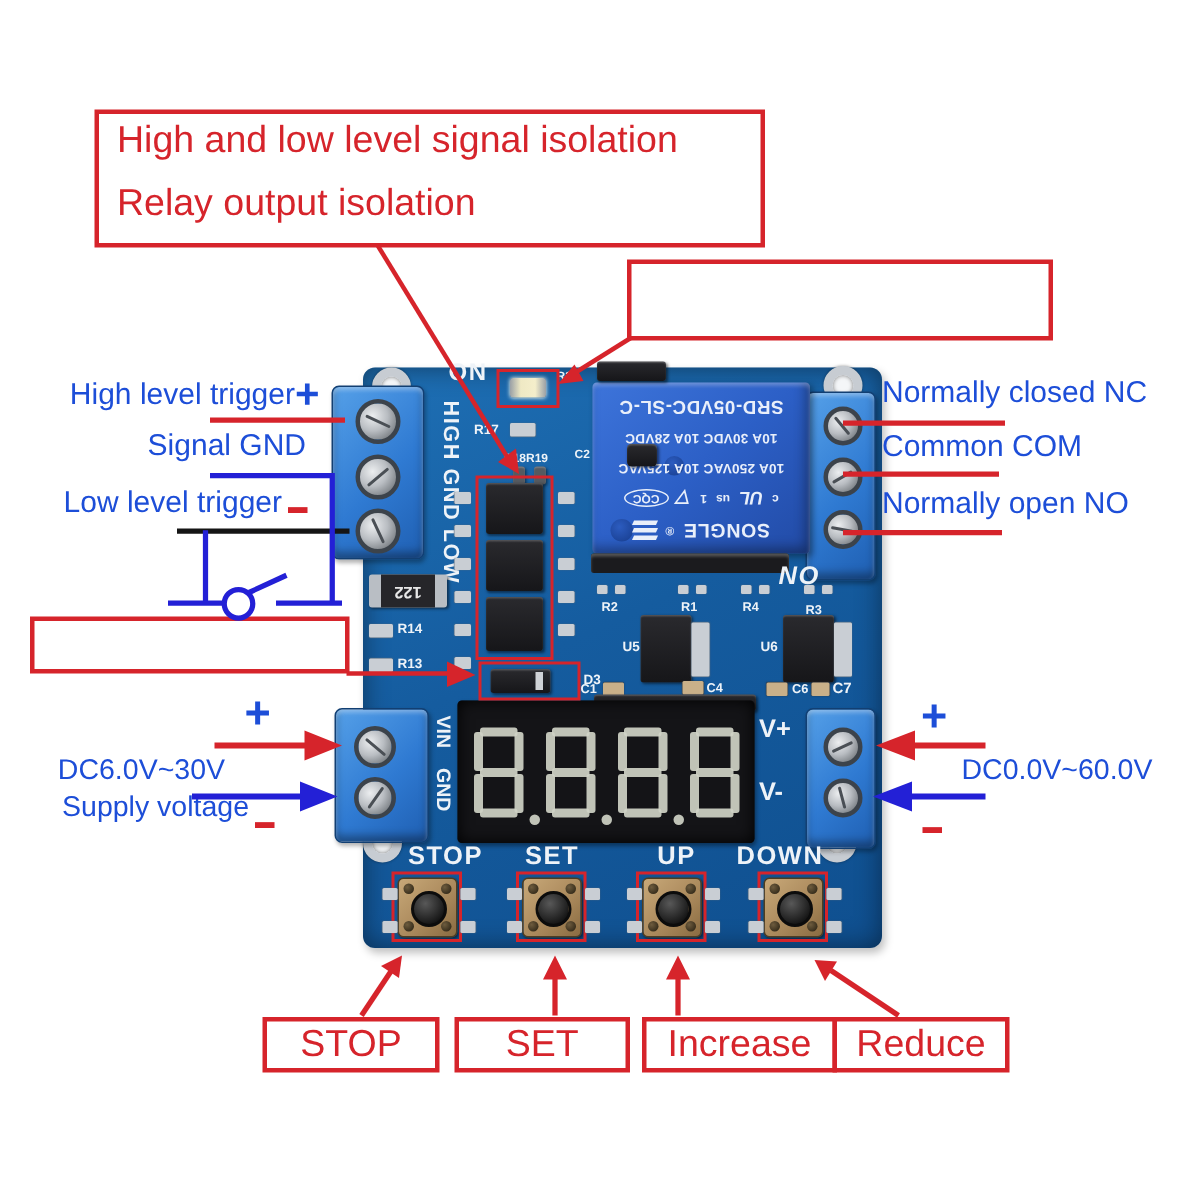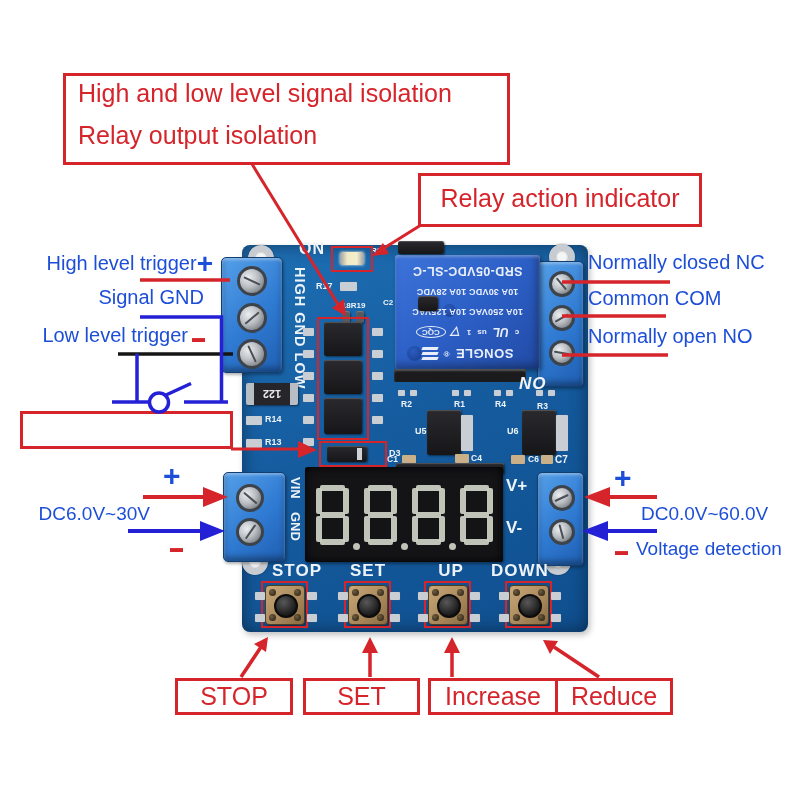--- a/index.html
+++ b/index.html
@@ -290,41 +290,40 @@
   <div class="thinbox" style="left:261px;top:581px;width:47px;height:47px;"></div>
   <div class="thinbox" style="left:344px;top:581px;width:47px;height:47px;"></div>
   <div class="thinbox" style="left:424px;top:581px;width:47px;height:47px;"></div>
   <div class="thinbox" style="left:505px;top:581px;width:47px;height:47px;"></div>
 
   <div class="redbox" style="left:63px;top:73px;width:447px;height:92px;"></div>
   <div class="callout-text" style="left:78px;top:121px;font-size:25px;">Relay output isolation</div>
   <div class="callout-text" style="left:78px;top:79px;font-size:25px;">High and low level signal isolation</div>
 
   <div class="redbox" style="left:418px;top:173px;width:284px;height:54px;"></div>
-  <div class="callout-text" style="left:418px;top:173px;width:284px;height:54px;font-size:25px;text-align:center;line-height:51px;">Relay action indicator</div>
 
   <div class="redbox" style="left:20px;top:411px;width:213px;height:38px;"></div>
 
   <div class="lbl rt" style="left:0;top:252px;width:213px;"><span>High level trigger</span><span class="plus">+</span></div>
   <div class="lbl rt" style="left:0;top:286px;width:204px;">Signal GND</div>
   <div class="lbl rt" style="left:0;top:324px;width:188px;">Low level trigger</div>
   <div class="mark" style="left:192px;top:333px;">▬</div>
 
   <div class="lbl" style="left:588px;top:251px;">Normally closed NC</div>
   <div class="lbl" style="left:588px;top:287px;">Common COM</div>
   <div class="lbl" style="left:588px;top:325px;">Normally open NO</div>
 
   <div class="lbl" style="left:163px;top:459px;font-size:30px;font-weight:bold;">+</div>
   <div class="lbl rt" style="left:0;top:503px;width:150px;font-size:19px;">DC6.0V~30V</div>
+  <div class="lbl rt" style="left:0;top:528px;width:166px;font-size:19px;">Supply voltage</div>
   <div class="mark" style="left:170px;top:543px;">▬</div>
 
   <div class="lbl" style="left:614px;top:461px;font-size:30px;font-weight:bold;">+</div>
   <div class="lbl" style="left:641px;top:503px;font-size:19px;">DC0.0V~60.0V</div>
   <div class="mark" style="left:615px;top:546px;">▬</div>
-  <div class="lbl" style="left:636px;top:538px;font-size:19px;">Voltage detection</div>
 
   <div class="btnlbl" style="left:175px;top:678px;width:118px;height:37px;">STOP</div>
   <div class="btnlbl" style="left:303px;top:678px;width:117px;height:37px;">SET</div>
   <div class="btnlbl" style="left:428px;top:678px;width:130px;height:37px;">Increase</div>
   <div class="btnlbl" style="left:555px;top:678px;width:118px;height:37px;">Reduce</div>
 
   <div class="pad" style="left: 303px; top: 328px; width: 11px; height: 8px;"></div>
     <div class="pad" style="left: 303px; top: 350px; width: 11px; height: 8px;"></div>
     <div class="pad" style="left: 303px; top: 372px; width: 11px; height: 8px;"></div>
     <div class="pad" style="left: 303px; top: 394px; width: 11px; height: 8px;"></div>

